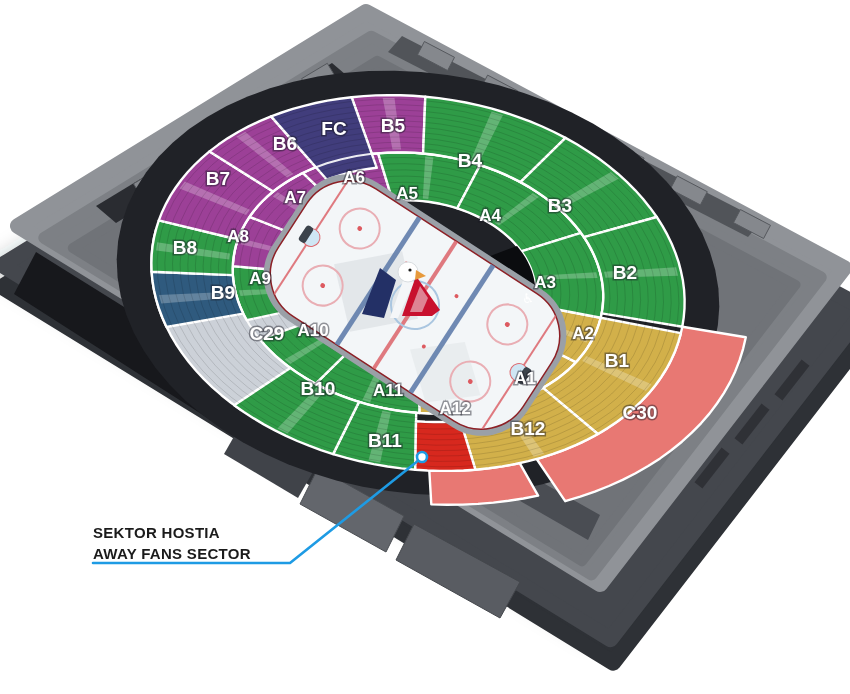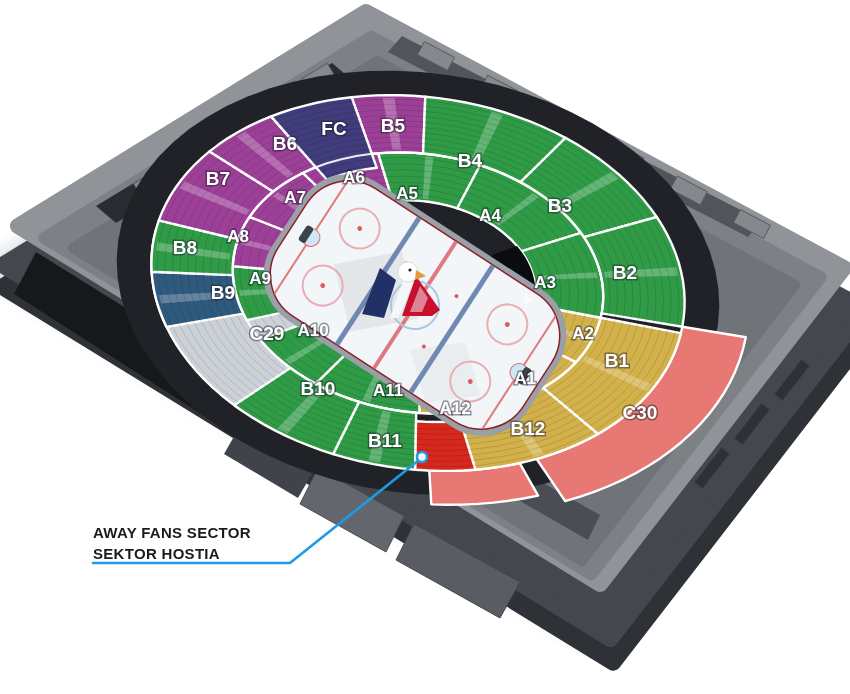--- a/index.html
+++ b/index.html
@@ -194,15 +194,15 @@
     <text x="393" y="125" dy="0.35em" text-anchor="middle" class="seclab big">B5</text>
     <text x="470" y="160" dy="0.35em" text-anchor="middle" class="seclab big">B4</text>
     <text x="560" y="205" dy="0.35em" text-anchor="middle" class="seclab big">B3</text>
     <text x="625" y="272" dy="0.35em" text-anchor="middle" class="seclab big">B2</text>
     <text x="334" y="128" dy="0.35em" text-anchor="middle" class="seclab big">FC</text>
     <polyline points="93,563 290,563 419,460" fill="none" stroke="#1e9be4" stroke-width="2.6" stroke-linejoin="round" stroke-linecap="round"></polyline>
     <circle cx="422" cy="457" r="5" fill="#ffffff" stroke="#1e9be4" stroke-width="2.6"></circle>
   </svg>
 
 <div class="callout-text">
+  <div>SEKTOR HOSTIA</div>
   <div>AWAY FANS SECTOR</div>
-  <div>SEKTOR HOSTIA</div>
 </div>
 
 </body></html>

